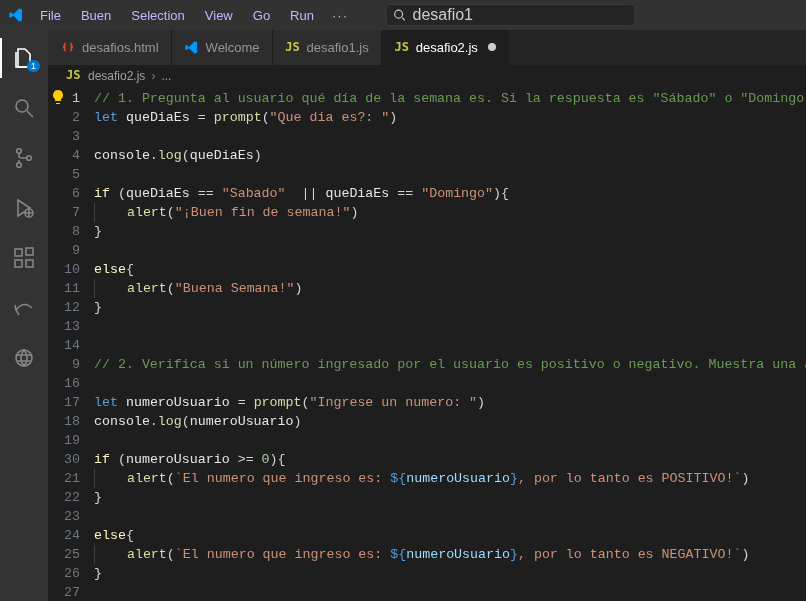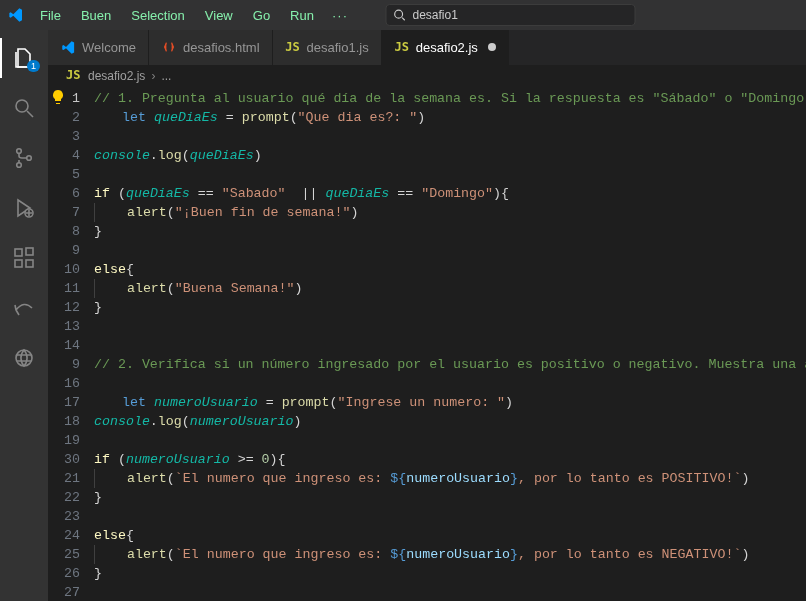--- a/index.html
+++ b/index.html
@@ -17,38 +17,38 @@
   .titlebar {
     height: 30px;
     background: #323233;
     display: flex;
     align-items: center;
     padding: 0 8px;
     gap: 4px;
     position: relative;
   }
   .titlebar .logo { width: 16px; height: 16px; display:flex; align-items:center; justify-content:center; margin-right:4px; }
-  .menu-item { padding: 4px 8px; border-radius: 4px; cursor: default; color:#86efac; }
+  .menu-item { padding: 4px 8px; border-radius: 4px; cursor: default; color:#c4b5fd; }
   .menu-overflow { padding:4px 6px; letter-spacing:1px; }
   .nav-arrows { margin-left: 60px; display:flex; gap:16px; color:#8a8a8a; }
   .nav-arrow { width:16px; height:16px; display:flex; align-items:center; justify-content:center; }
   .search-box {
     position:absolute;
     left: 50%; transform: translateX(-7%);
     top: 4px;
     width: 250px; height: 22px;
     background:#252526;
     border:1px solid #3c3c3c;
     border-radius:4px;
     display:flex; align-items:center;
     padding:0 6px; gap:6px;
     color:#cccccc;
   }
   .search-box .s-icon { width:14px;height:14px; color:#cccccc; }
-  .search-box span { font-size:12px; color:#cccccc; }
+  .search-box span { font-size:16px; color:#cccccc; }
 
   
   .main {
     display:flex;
     height: calc(100% - 30px);
   }
   
   .activitybar {
     width: 48px;
     background:#333333;
@@ -171,23 +171,23 @@
   .code .indent-guide {
     border-left:1px solid #404040;
     display:inline-block;
     height:19px;
     vertical-align:top;
     box-sizing:border-box;
   }
 
   
   .c-comment { color:#6a9955; }
-  .c-kw      { color:#569cd6;margin-left:28px; }         
+  .c-kw      { color:#569cd6; }         
   .c-ctrl    { color:#fef9c3; }         
-  .c-var     { color:#14b8a6;font-style:italic; }         
+  .c-var     { color:#e5e5e5; }         
   .c-func    { color:#dcdcaa; }         
   .c-str     { color:#ce9178; }         
   .c-num     { color:#b5cea8; }
   .c-punc    { color:#d4d4d4; }         
   .c-tplvar  { color:#9cdcfe; }
   .c-tplbrace{ color:#569cd6; }
 </style>
 </head>
 <body>
 
@@ -270,34 +270,34 @@
       <svg viewBox="0 0 24 24">
           <circle cx="12" cy="12" r="8" fill="none" stroke="currentColor" stroke-width="1.6"></circle>
           <path fill="none" stroke="currentColor" stroke-width="1.6" d="M12 4a12 12 0 0 1 0 16a12 12 0 0 1 0-16zM5 9h14M5 15h14"></path>
         </svg>
     </div>
   </div>
 
   <div class="editor-col">
     <div class="tabs" id="tabs">
         <div class="tab">
+          <span class="file-ico ico-html">
+            <svg viewBox="0 0 16 16" width="14" height="14">
+              <path fill="currentColor" d="M5 3l-2 5 2 5M11 3l2 5-2 5" stroke="currentColor" stroke-width="1.4"></path>
+            </svg>
+          </span>
+          <span>desafios.html</span>
+        </div>
+        <div class="tab">
           <span class="file-ico ico-vs">
             <svg viewBox="0 0 24 24" width="15" height="15">
               <path fill="#0098ff" d="M17 2l4 2v16l-4 2-9-9-4 3-2-1V9l2-1 4 3 9-9z"></path>
             </svg>
           </span>
           <span>Welcome</span>
-        </div>
-        <div class="tab">
-          <span class="file-ico ico-html">
-            <svg viewBox="0 0 16 16" width="14" height="14">
-              <path fill="currentColor" d="M5 3l-2 5 2 5M11 3l2 5-2 5" stroke="currentColor" stroke-width="1.4"></path>
-            </svg>
-          </span>
-          <span>desafios.html</span>
         </div>
         <div class="tab">
           <span class="file-ico ico-js">JS</span>
           <span>desafio1.js</span>
         </div>
         <div class="tab active">
           <span class="file-ico ico-js">JS</span>
           <span>desafio2.js</span>
           <span class="t-dirty"></span>
         </div>

